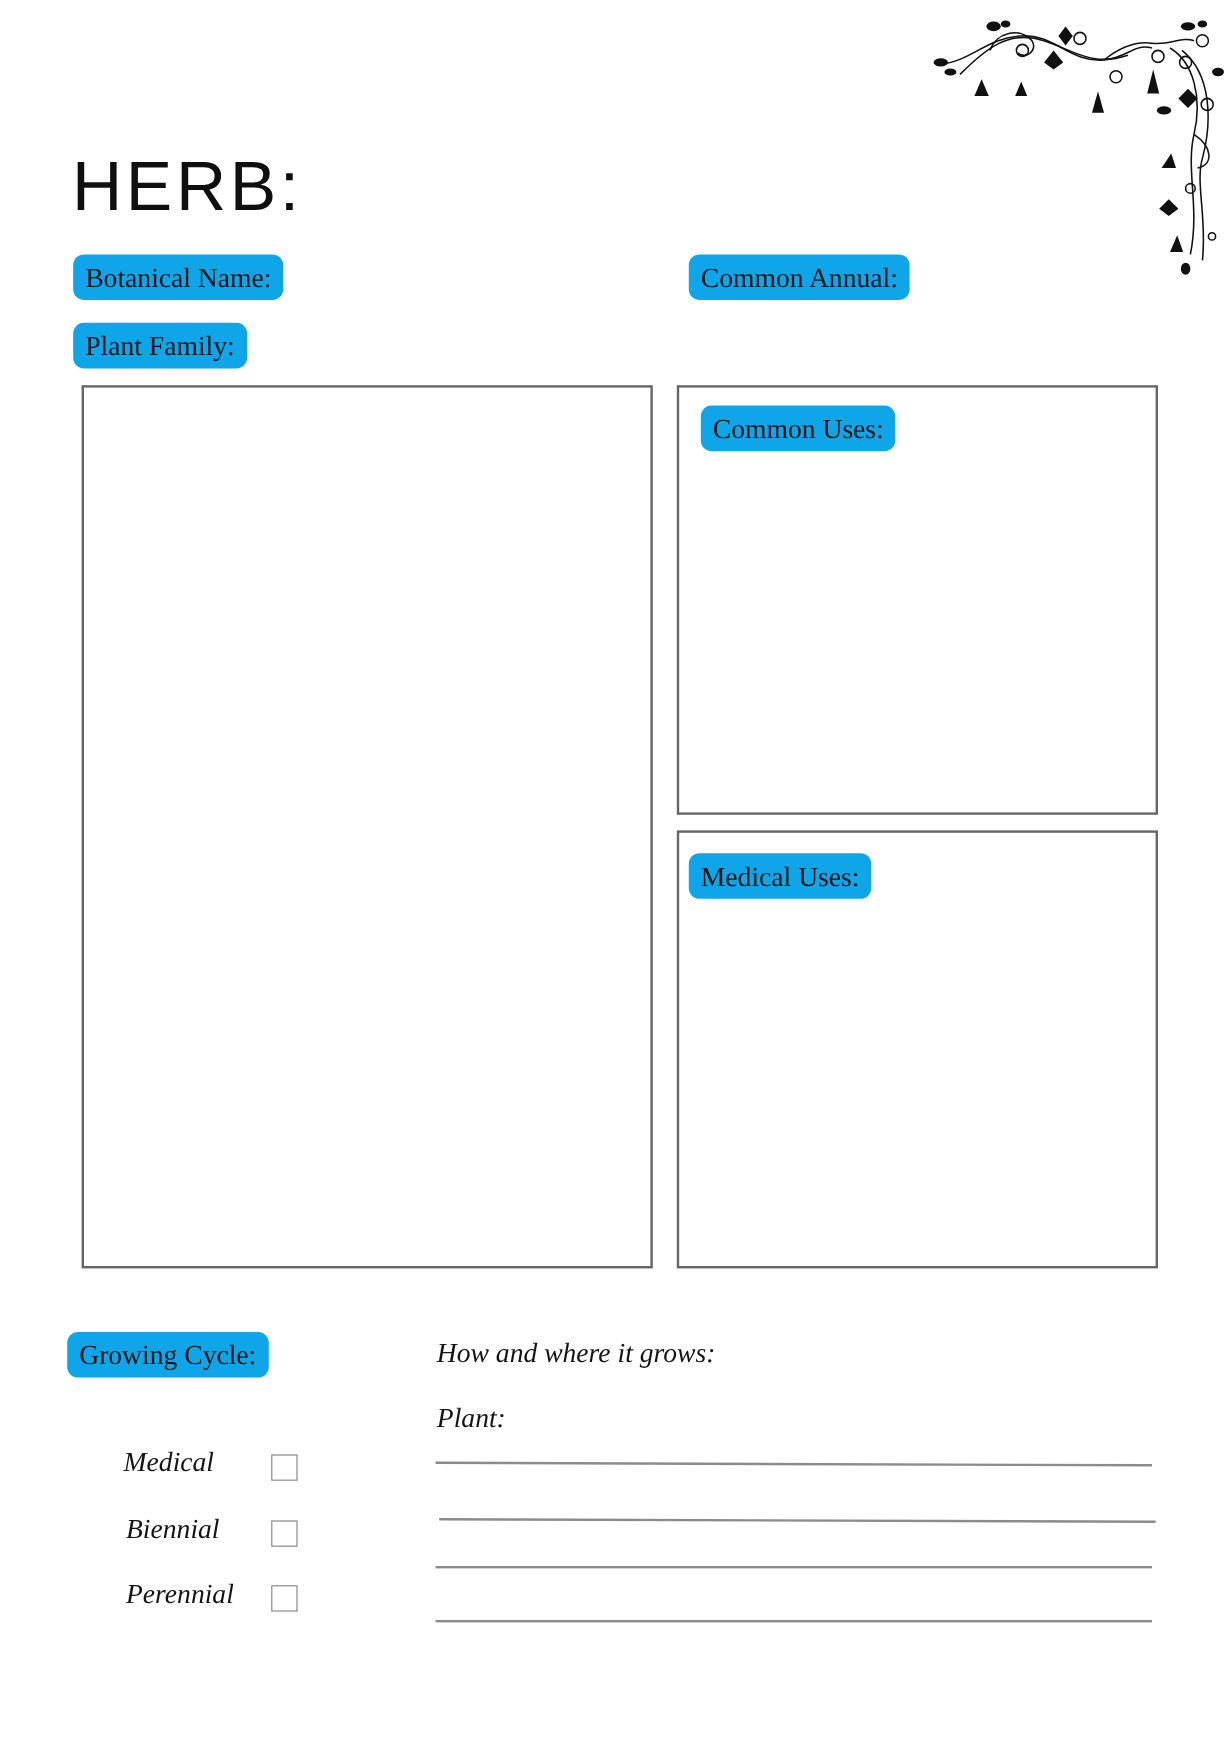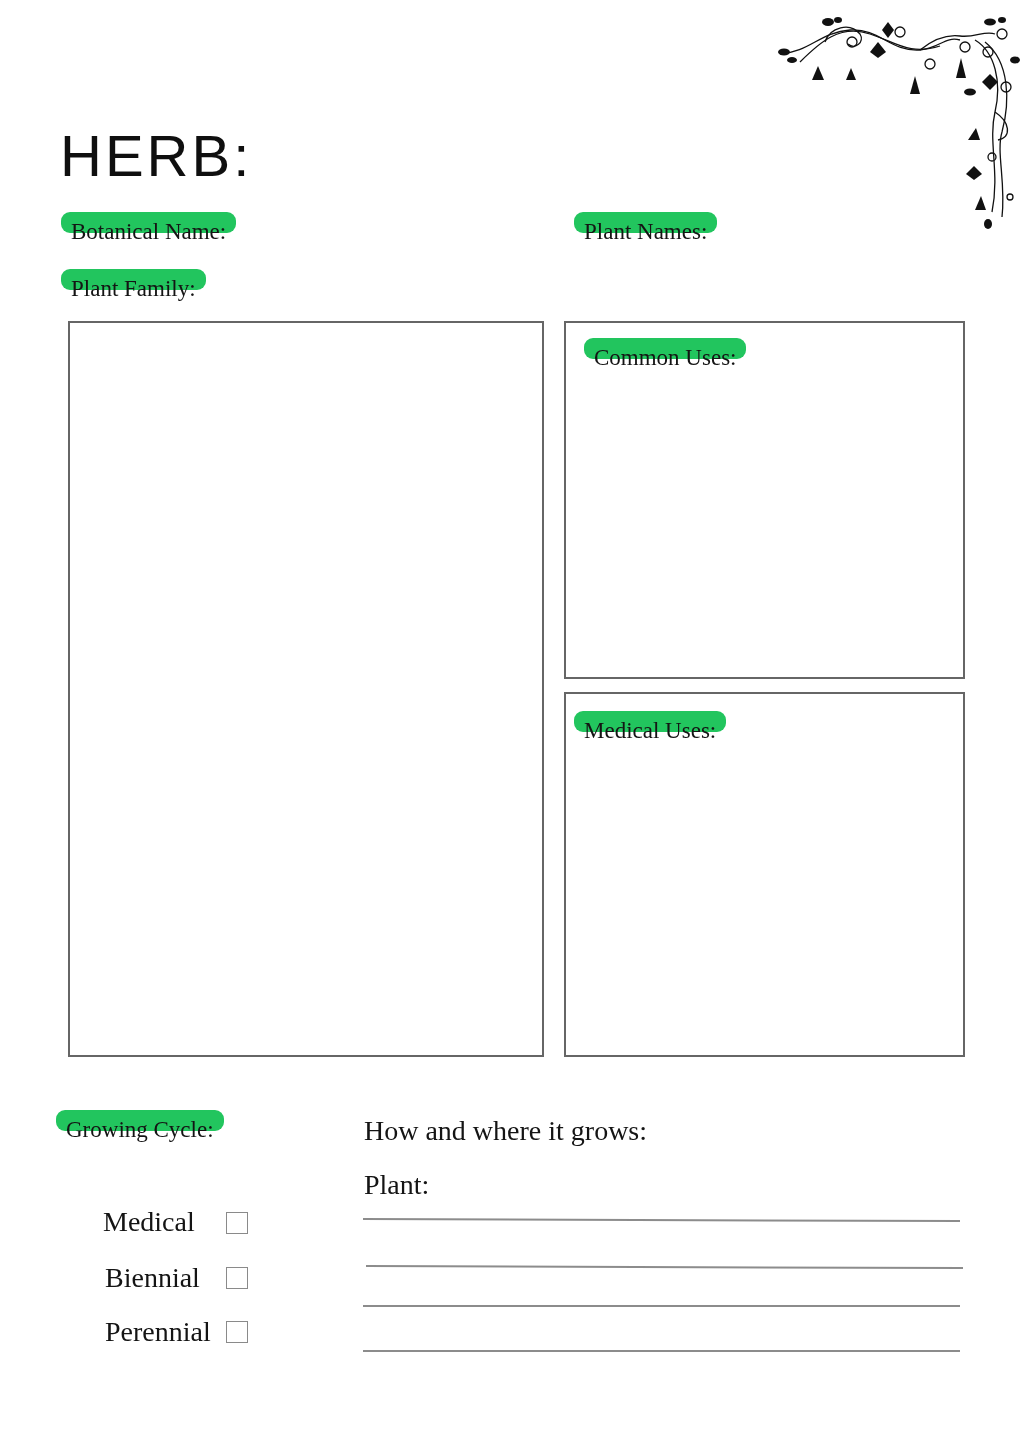--- a/index.html
+++ b/index.html
@@ -8,31 +8,31 @@
     background:#ffffff; color:#111111;
     font-family:"DejaVu Serif", "Liberation Serif", serif;
   }
   .abs { position:absolute; }
   .title {
     left:60px; top:82px; font-size:58px; letter-spacing:3px;
     font-family:Liberation Sans, sans-serif; font-weight:normal;
     line-height:70px; color:#0f0f0f;
   }
   .pill {
-    position:absolute; background:#22c55e; border-radius:9px;
+    position:absolute; background:#0ea5e9; border-radius:9px;
     font-family:"Liberation Serif", "DejaVu Serif", serif;
     font-size:23px; color:#141414; padding:0 10px;
-    height:21px; line-height:40px; white-space:nowrap; box-sizing:border-box;
+    height:38px; line-height:40px; white-space:nowrap; box-sizing:border-box;
   }
   .box {
     position:absolute; border:2px solid #666666; box-sizing:border-box; background:#fff;
   }
   .plain {
     position:absolute; font-family:"Liberation Serif", "DejaVu Serif", serif;
-    font-size:28px; color:#141414; white-space:nowrap;
+    font-size:23px; color:#141414; white-space:nowrap;font-style:italic;
   }
   .cb {
     position:absolute; width:22px; height:22px; border:1.5px solid #8a8a8a;
     box-sizing:border-box; background:#fff; cursor:pointer;
   }
   .line { position:absolute; height:0; border-top:2px solid #8c8c8c; }
   .ornament { position:absolute; left:770px; top:12px; width:254px; height:222px; }
 </style>
 </head>
 <body>
@@ -76,21 +76,21 @@
     <path d="M198 128 l8 -12 l4 12 z"></path>
     <path d="M196 162 l8 -8 l8 8 l-8 6 z"></path>
     <path d="M205 198 l6 -14 l5 14 z"></path>
     <ellipse cx="218" cy="212" rx="4" ry="5"></ellipse>
   </g>
 </svg>
 
 <h1 class="abs title">HERB:</h1>
 
 <div class="pill" style="left:61px; top:212px;">Botanical Name:</div>
-<div class="pill" style="left:574px; top:212px;">Plant Names:</div>
+<div class="pill" style="left:574px; top:212px;">Common Annual:</div>
 <div class="pill" style="left:61px; top:269px;">Plant Family:</div>
 
 <div class="box" style="left:68px; top:321px; width:476px; height:736px;"></div>
 
 <div class="box" style="left:564px; top:321px; width:401px; height:358px;"></div>
 <div class="pill" style="left:556px; top:338px;margin-left:28px;">Common Uses:</div>
 
 <div class="box" style="left:564px; top:692px; width:401px; height:365px;"></div>
 <div class="pill" style="left:574px; top:711px;">Medical Uses:</div>
 

